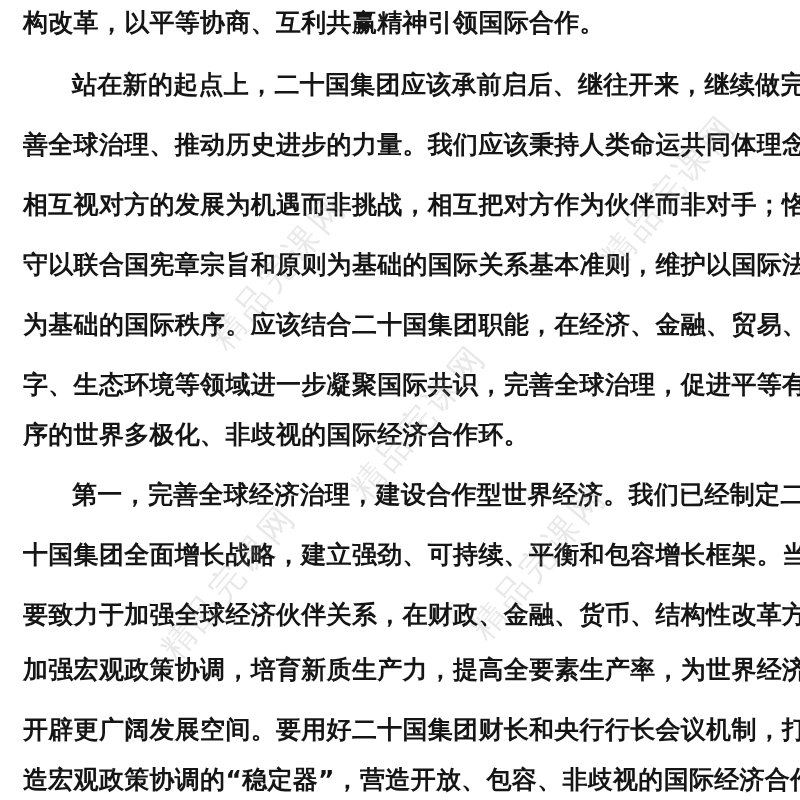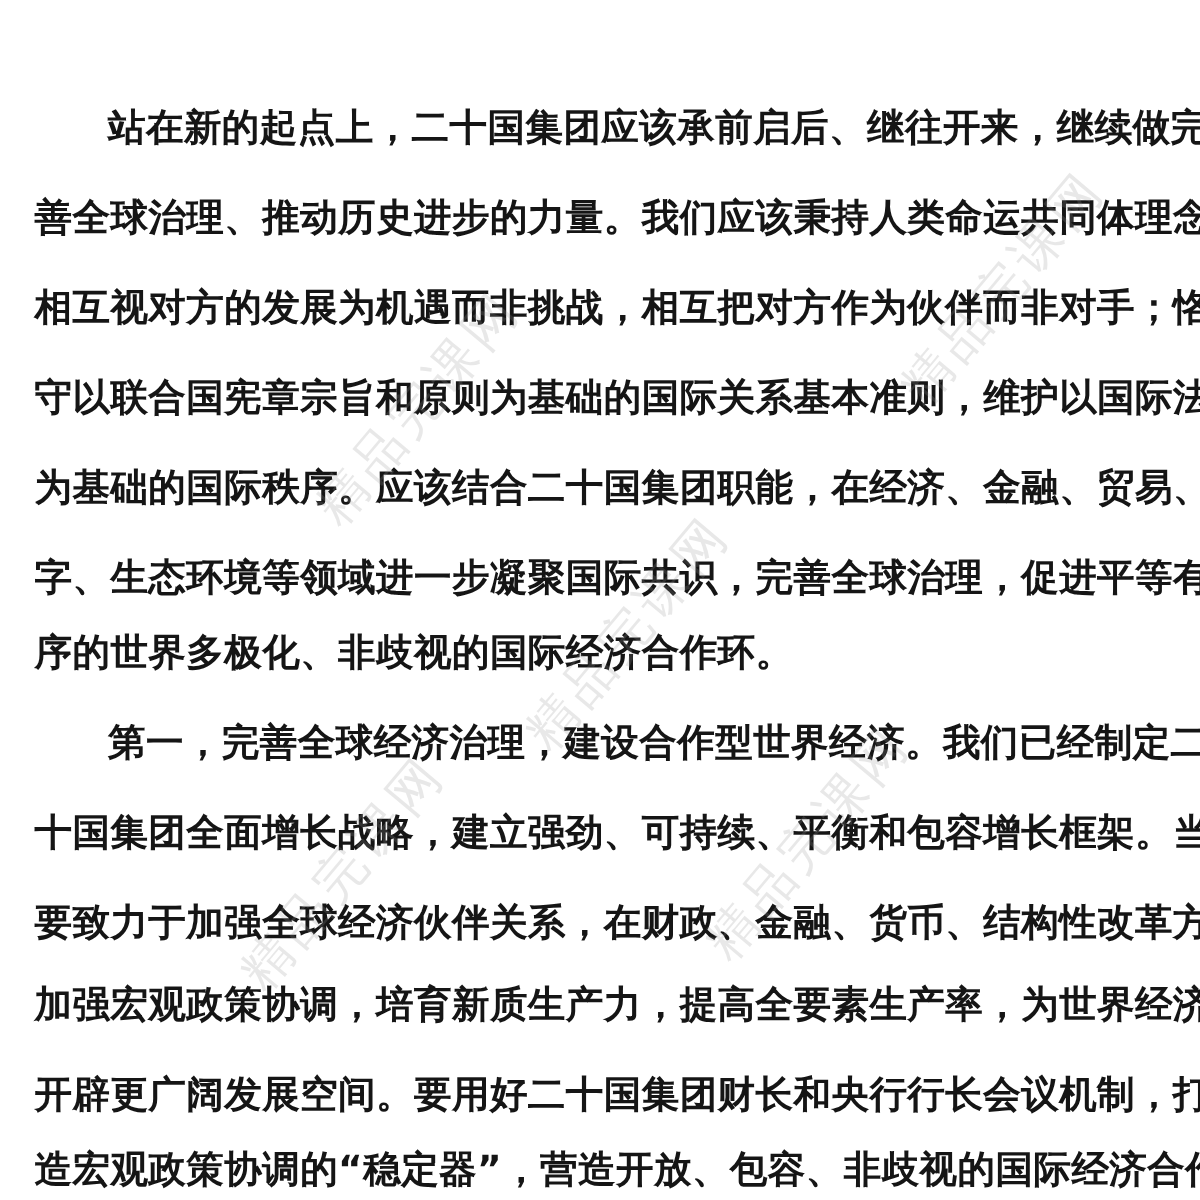--- a/index.html
+++ b/index.html
@@ -52,20 +52,21 @@
       transform-origin: left top;
       white-space: nowrap;
       letter-spacing: 4px;
       font-weight: normal;
     }
   </style>
 </head>
 <body>
 
 <div class="page">
+  <div class="line" style="top:8px;">构改革，以平等协商、互利共赢精神引领国际合作。</div>
   <div class="line indent" style="top:70px;">站在新的起点上，二十国集团应该承前启后、继往开来，继续做完</div>
   <div class="line" style="top:130px;">善全球治理、推动历史进步的力量。我们应该秉持人类命运共同体理念，</div>
   <div class="line" style="top:190px;">相互视对方的发展为机遇而非挑战，相互把对方作为伙伴而非对手；恪</div>
   <div class="line" style="top:250px;">守以联合国宪章宗旨和原则为基础的国际关系基本准则，维护以国际法</div>
   <div class="line" style="top:310px;">为基础的国际秩序。应该结合二十国集团职能，在经济、金融、贸易、数</div>
   <div class="line" style="top:370px;">字、生态环境等领域进一步凝聚国际共识，完善全球治理，促进平等有</div>
   <div class="line" style="top:420px;">序的世界多极化、非歧视的国际经济合作环。</div>
   <div class="line indent" style="top:480px;">第一，完善全球经济治理，建设合作型世界经济。我们已经制定二</div>
   <div class="line" style="top:540px;">十国集团全面增长战略，建立强劲、可持续、平衡和包容增长框架。当前，</div>
   <div class="line" style="top:600px;">要致力于加强全球经济伙伴关系，在财政、金融、货币、结构性改革方面</div>

